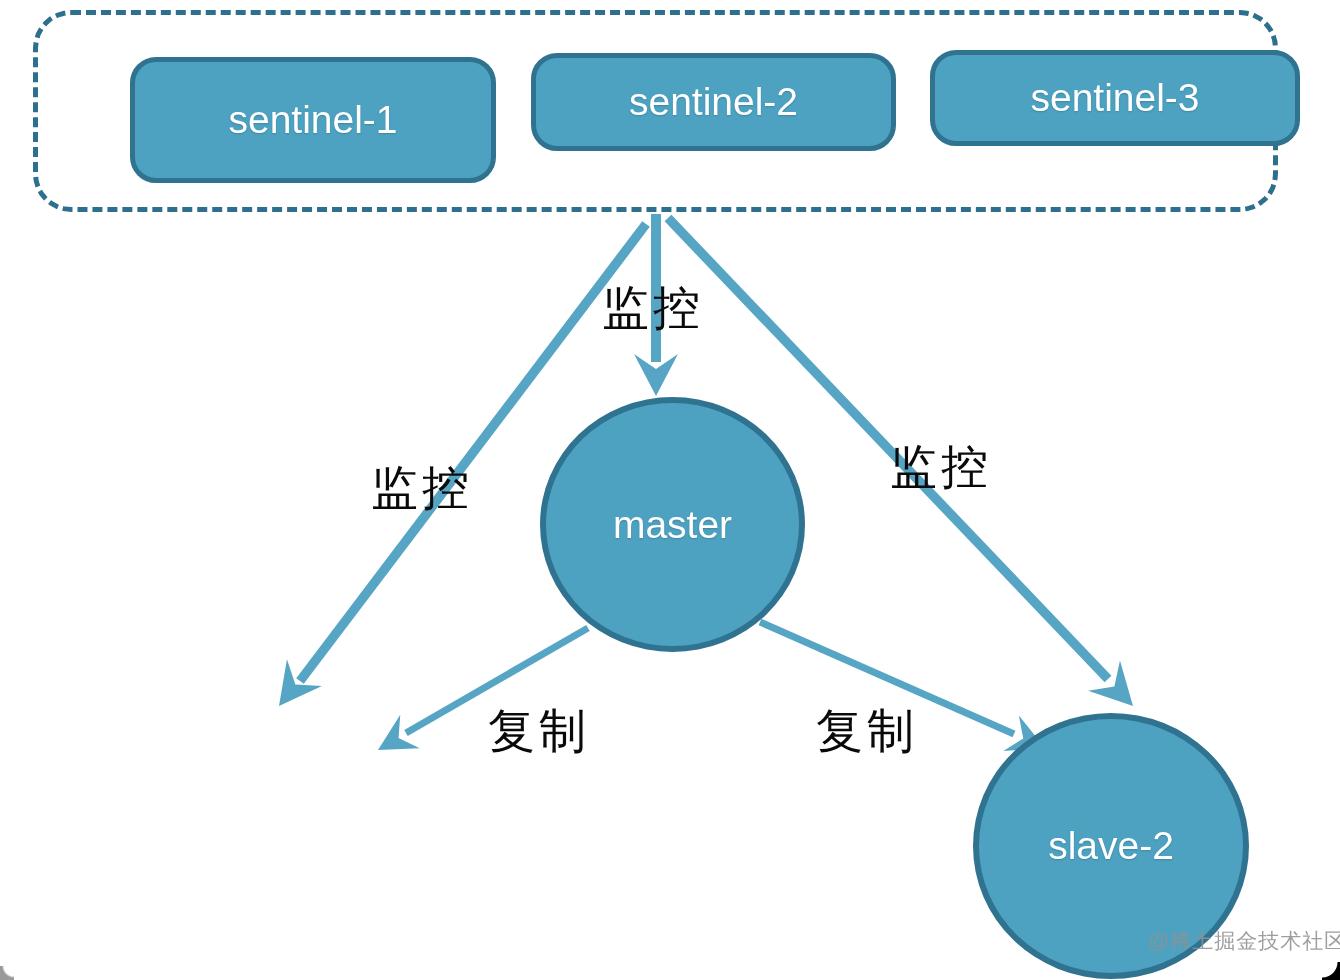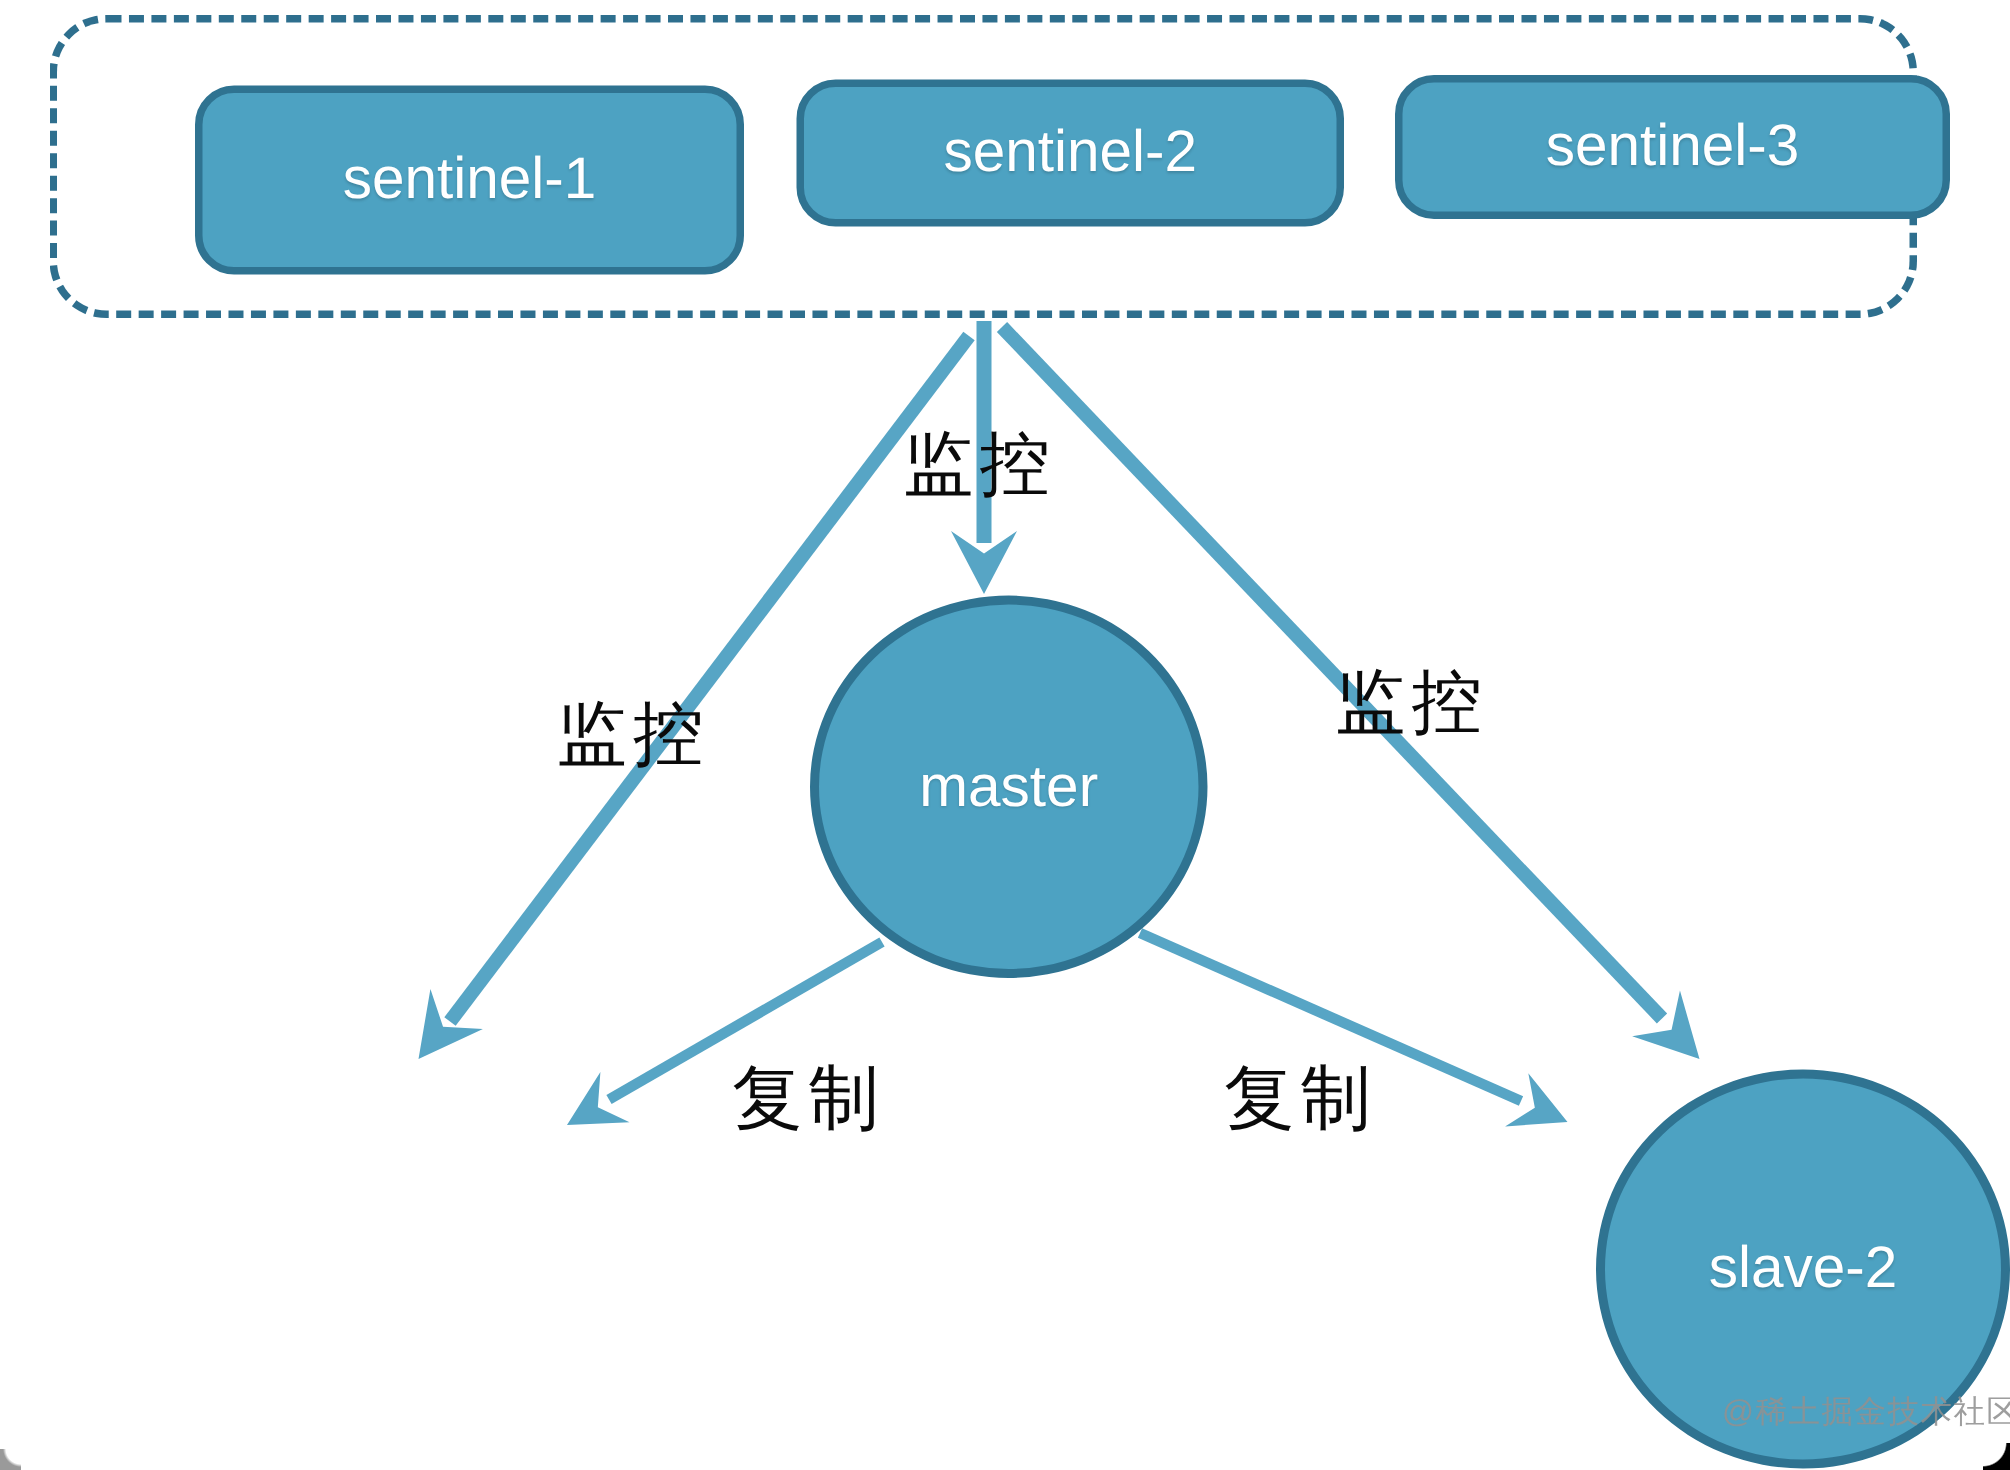--- a/index.html
+++ b/index.html
@@ -55,21 +55,21 @@
     color: #ffffff;
     font-size: 39px;
     display: flex;
     align-items: center;
     justify-content: center;
     text-shadow: 0 1px 2px rgba(0,0,0,0.18);
     box-sizing: border-box;
   }
   .master-node  { left: 540px;  top: 397px; width: 265px; height: 255px; }
   .slave1-node  { left: 145px;  top: 715px; width: 267px; height: 262px; }
-  .slave2-node  { left: 1064px; top: 713px; width: 276px; height: 266px; text-align: right; }
+  .slave2-node  { left: 973px; top: 713px; width: 276px; height: 266px; text-align: right; }
 
   
   .arrow-layer {
     position: absolute;
     left: 0; top: 0;
     width: 1340px;
     height: 980px;
     pointer-events: none;
   }
   .arrow-line {
@@ -82,21 +82,21 @@
   }
 
   
   .edge-label {
     position: absolute;
     width: 150px;
     text-align: center;
     font-size: 47px;
     line-height: 1.1;
     color: #0a0a0a;
-    font-family: Liberation Sans, sans-serif;
+    font-family: Liberation Serif, serif;
     letter-spacing: 4px;
   }
 
   
   .watermark {
     position: absolute;
     left: 1148px;
     top: 927px;
     font-size: 21px;
     color: rgba(145,145,145,0.88);

